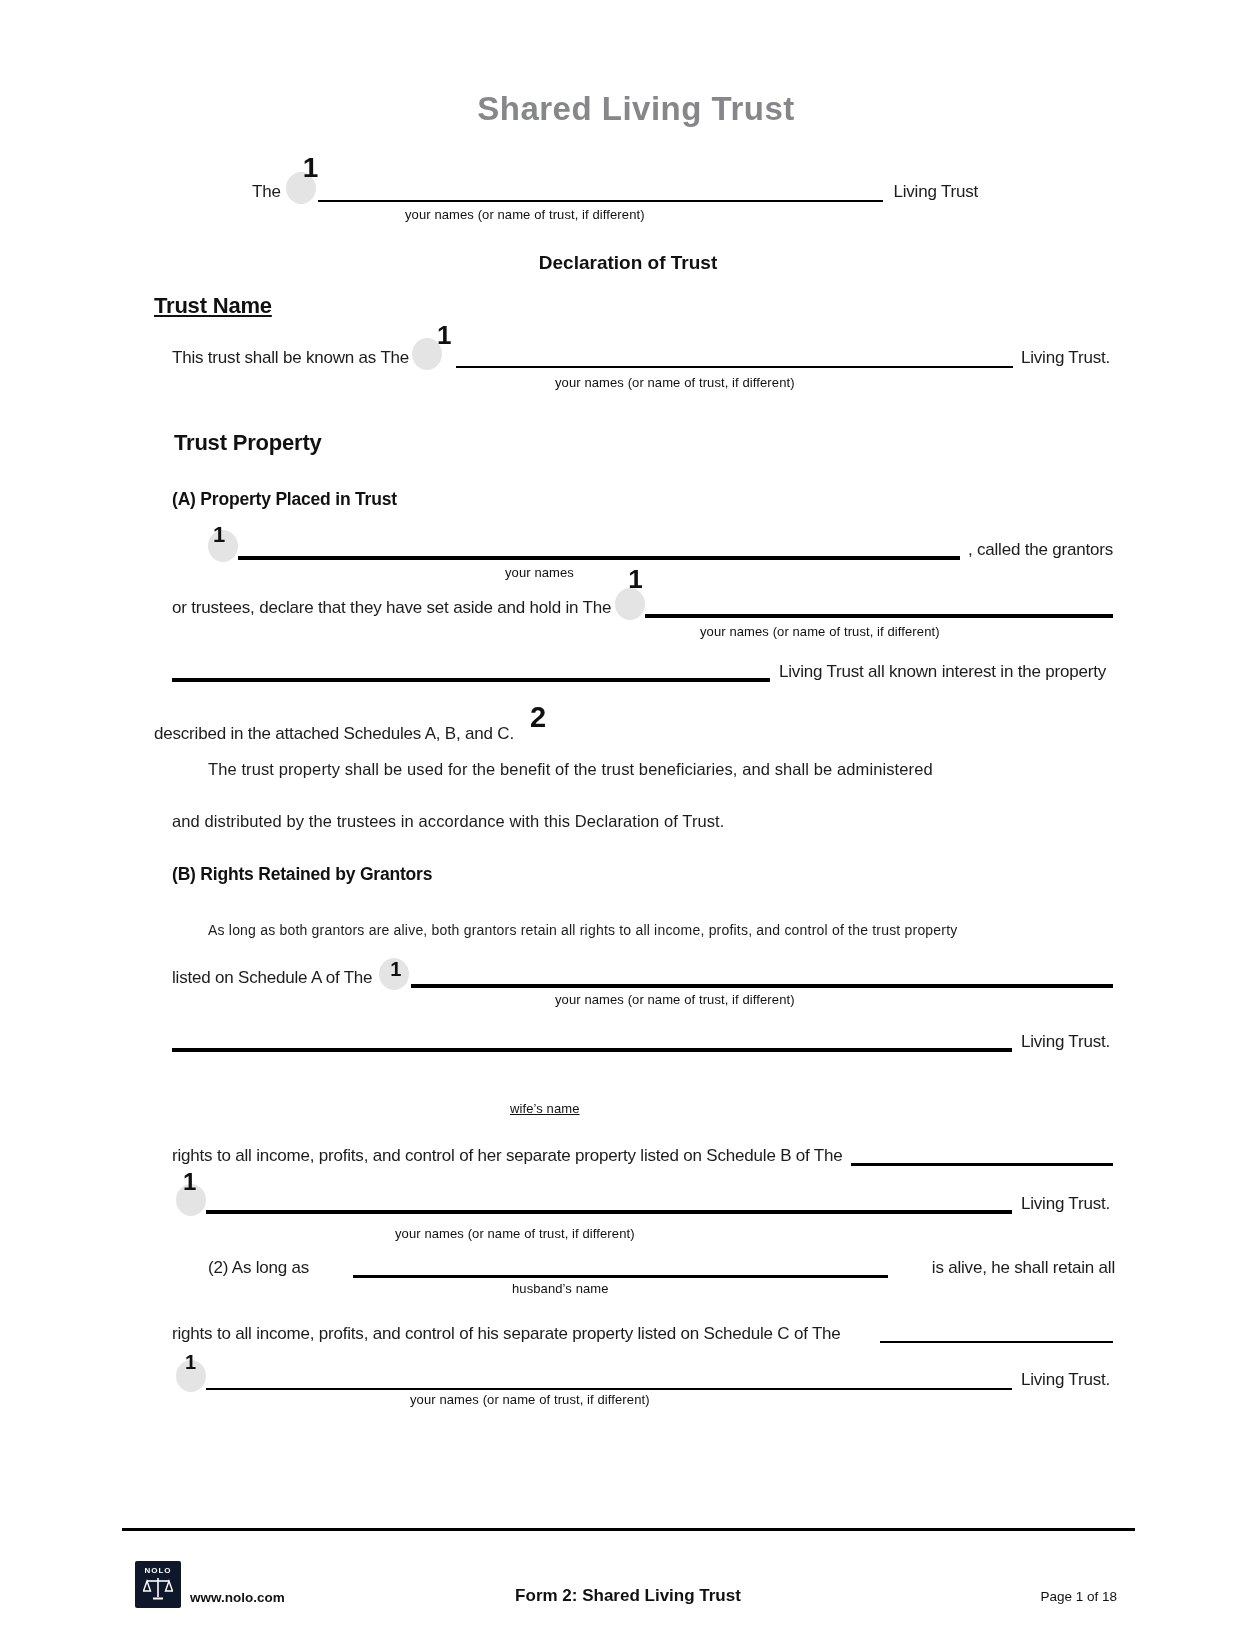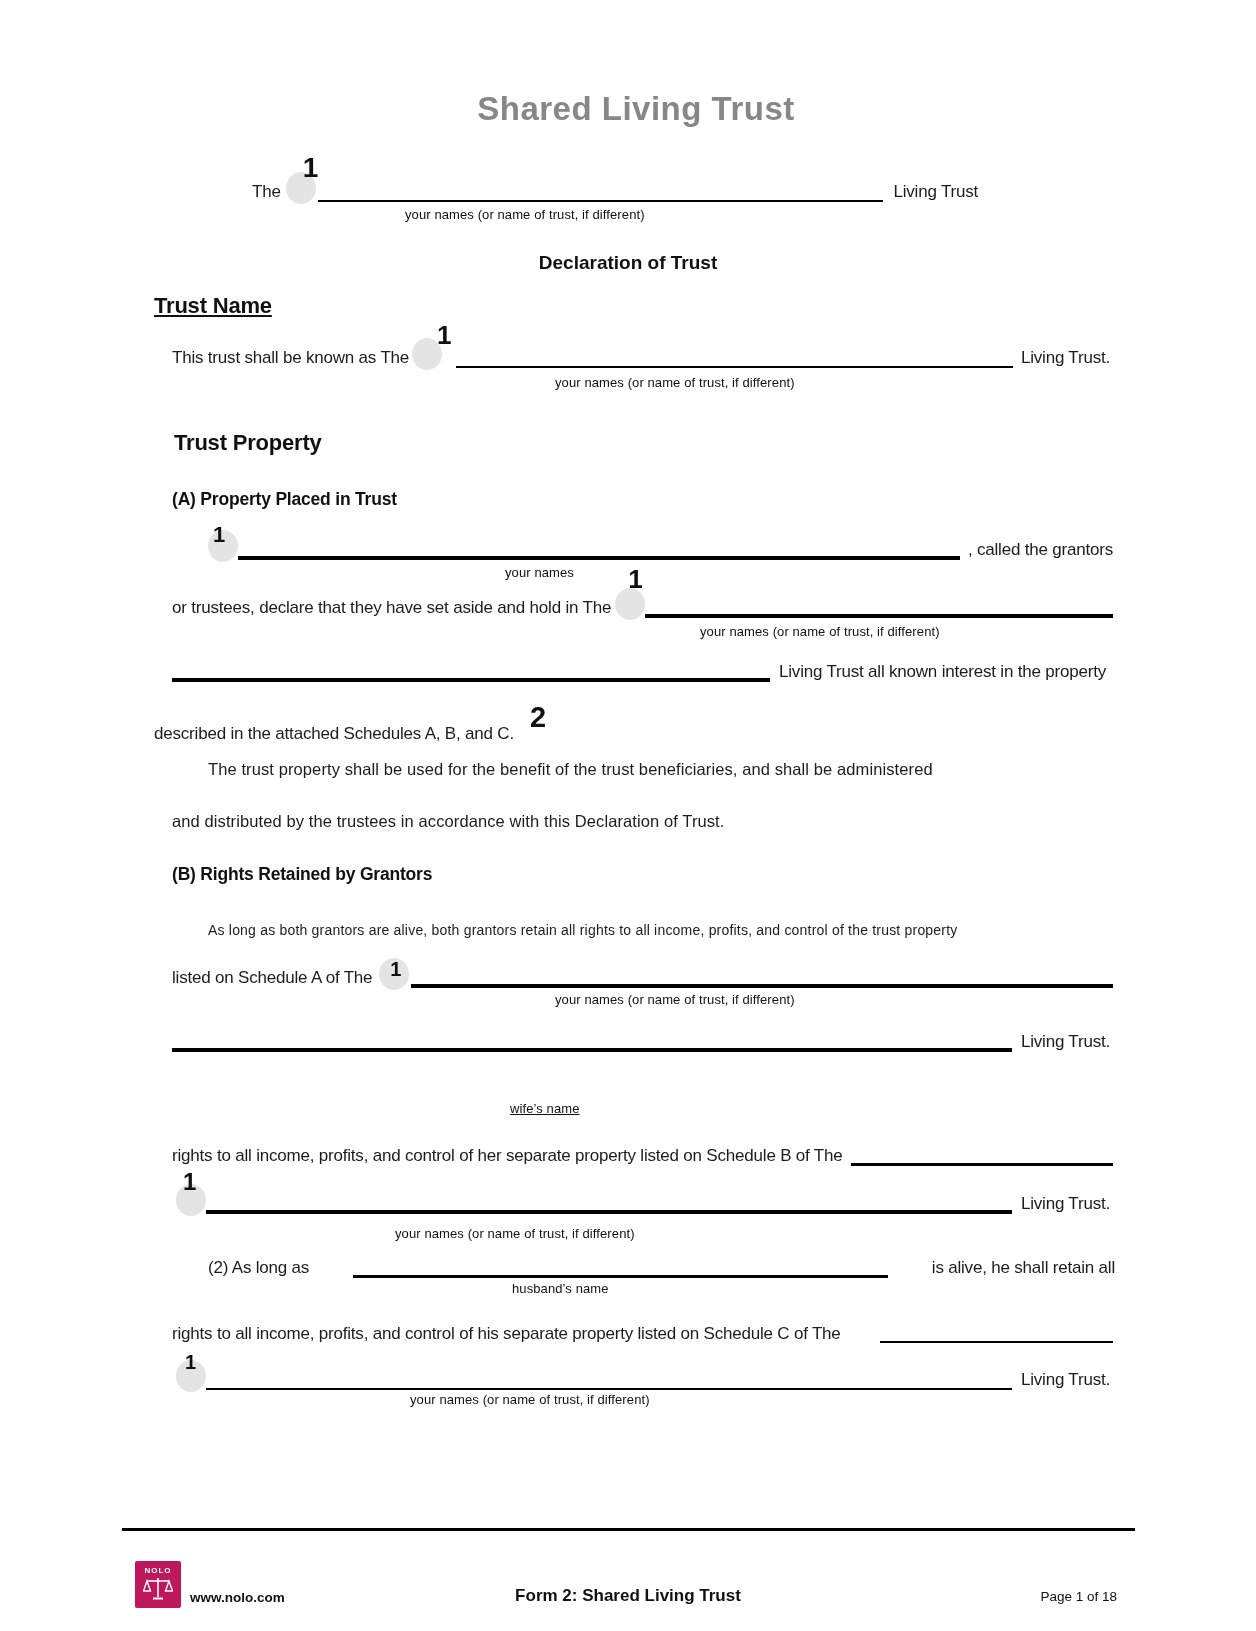--- a/index.html
+++ b/index.html
@@ -43,21 +43,21 @@
   .m-d .num{left:13px;top:-22px;font-size:26px;}
   .m-i .num{left:11px;top:1px;font-size:20px;}
   .m-m .num{left:7px;top:-14px;font-size:24px;}
   .m-p .num{left:9px;top:-8px;font-size:20px;}
   
   .float-circle{position:absolute;width:32px;height:34px;border-radius:50%;background:#e4e4e4;z-index:-1;}
   .num2{display:inline-block;font-weight:bold;font-size:29px;line-height:1;position:relative;top:-12px;margin-left:16px;color:#111;}
   .overlap-underline{position:absolute;height:0;border-bottom:2px solid #000;bottom:1px;}
   
   .footer-rule{position:absolute;left:122px;right:121px;top:1528px;height:0;border-bottom:3px solid #000;}
-  .logo{position:absolute;left:135px;top:1561px;width:46px;height:47px;background:#be185d;border-radius:2px;
+  .logo{position:absolute;left:135px;top:1561px;width:46px;height:47px;background:#0f172a;border-radius:2px;
         display:flex;flex-direction:column;align-items:center;justify-content:flex-start;}
   .logo .logo-word{color:#fff;font-size:8px;font-weight:bold;letter-spacing:1px;margin-top:5px;}
   .footer-url{position:absolute;left:190px;top:1590px;font-size:13.5px;font-weight:bold;color:#111;}
   .footer-form{position:absolute;left:0;right:0;top:1586px;text-align:center;font-size:17px;font-weight:bold;color:#111;}
   .footer-page{position:absolute;right:139px;top:1589px;font-size:13.5px;color:#111;}
 </style>
 </head>
 <body>
 
 <div class="page">

